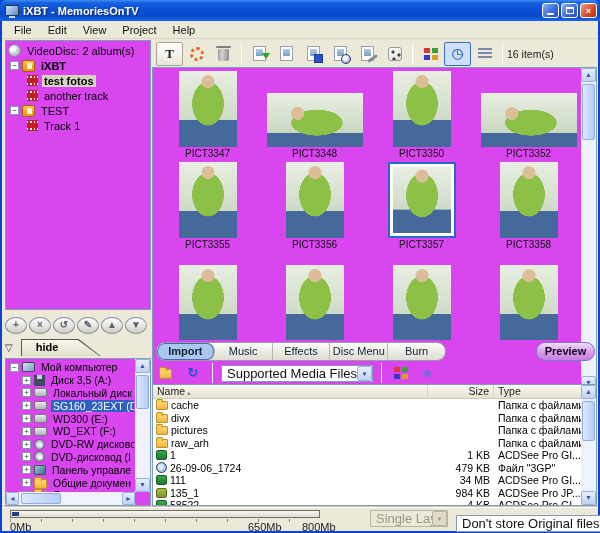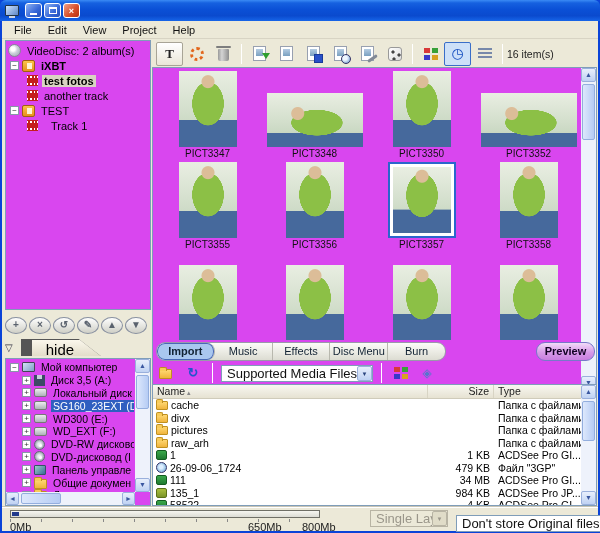--- a/index.html
+++ b/index.html
@@ -68,24 +68,24 @@
   .editrow{position:absolute;left:5px;top:314px;width:146px;height:22px;display:flex;gap:2px;align-items:center}
   .oval{width:22px;height:17px;border-radius:50%;border:1px solid #8890a0;color:#5a626e;
     background:linear-gradient(180deg,#fefefe,#cfcfc6);font-size:10px;font-weight:bold;
     display:flex;align-items:center;justify-content:center;line-height:1}
 
   
   .hidebar{position:absolute;left:5px;top:339px;height:17px;display:flex;align-items:center}
   .hide-tri{color:#334;font-size:10px;margin-right:8px}
   .hidetab-outer{position:relative;width:82px;height:17px;background:#555;
     clip-path:polygon(0 0,58px 0,80px 17px,0 17px)}
-  .hidetab-inner{position:absolute;left:11px;top:1px;width:80px;height:16px;
+  .hidetab-inner{position:absolute;left:1px;top:1px;width:80px;height:16px;
     background:linear-gradient(180deg,#faf7ec,#e2ddca);
     clip-path:polygon(0 0,56px 0,78px 16px,0 16px);
-    font-size:15px;font-weight:normal;padding:1px 0 0 14px}
+    font-size:11px;font-weight:bold;padding:1px 0 0 14px}
 
   
   .toolbar1{position:absolute;left:152px;top:40px;right:3px;height:27px;display:flex;align-items:center;padding-left:4px}
   .tbtn{height:24px;min-width:27px;display:flex;align-items:center;justify-content:center;
     background:transparent;border:1px solid transparent}
   .tbtn.boxed{border:1px solid #a8a496;border-radius:2px;background:linear-gradient(180deg,#fff,#eae6d8)}
   .tbtn.selected{border:1px solid #3a6ec8;border-radius:2px;background:#cde0f8}
   .tsep{width:1px;height:20px;background:#c0bcaa;border-right:1px solid #fff;margin:0 4px}
   .count{font-size:10.5px;color:#222;margin-left:0}
   .ic{display:inline-block;position:relative}
@@ -207,20 +207,21 @@
   .sl-combo{position:absolute;left:368px;top:3px;width:78px}
   .store-combo{position:absolute;left:454px;top:8px;width:166px}
 </style>
 </head>
 <body>
 
 <div class="window">
 
   <div class="titlebar">
     <span class="appicon"></span>
+    <span class="apptitle">iXBT - MemoriesOnTV</span>
     <span class="winbtn">
         <span class="glyph-min"></span>
       </span>
     <span class="winbtn">
         <span class="glyph-max"></span>
       </span>
     <span class="winbtn close">×</span>
   </div>
 
   <div class="client"></div>
@@ -250,21 +251,21 @@
         </div>
         <div class="trow" style="padding-left: 20px;">
           <span class="ti ti-film"></span>
           <span class="lbl">another track</span>
         </div>
         <div class="trow" style="padding-left: 2px;">
           <span class="exp">−</span>
           <span class="ti ti-album"></span>
           <span class="lbl">TEST</span>
         </div>
-        <div class="trow" style="padding-left: 20px; gap: 7px;">
+        <div class="trow" style="padding-left: 20px;">
           <span class="ti ti-film"></span>
           <span class="lbl">Track 1</span>
         </div>
       </div>
   </div>
 
   <div class="editrow">
       <button class="oval">+</button>
       <button class="oval">×</button>
       <button class="oval">↺</button>

